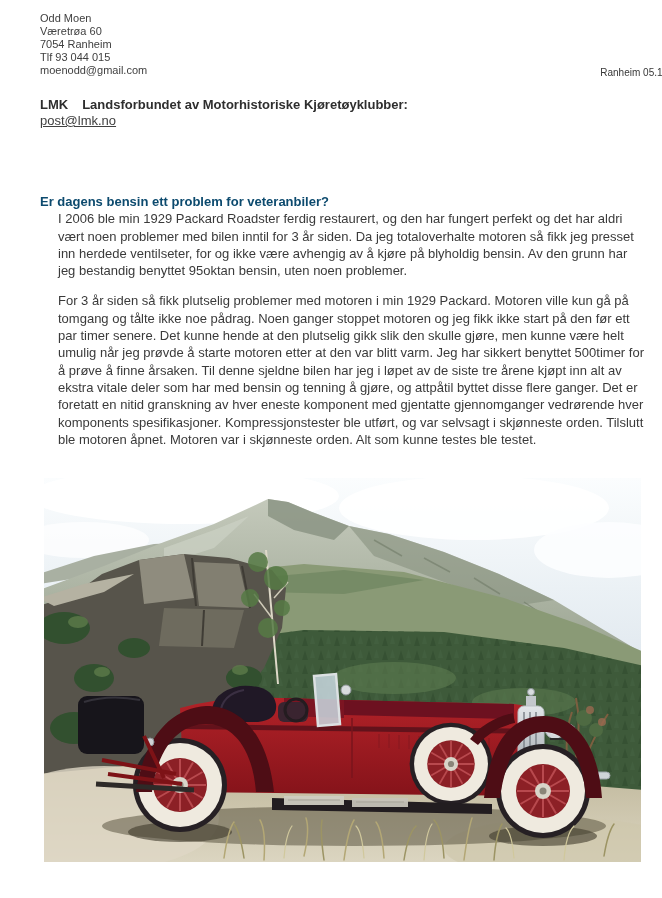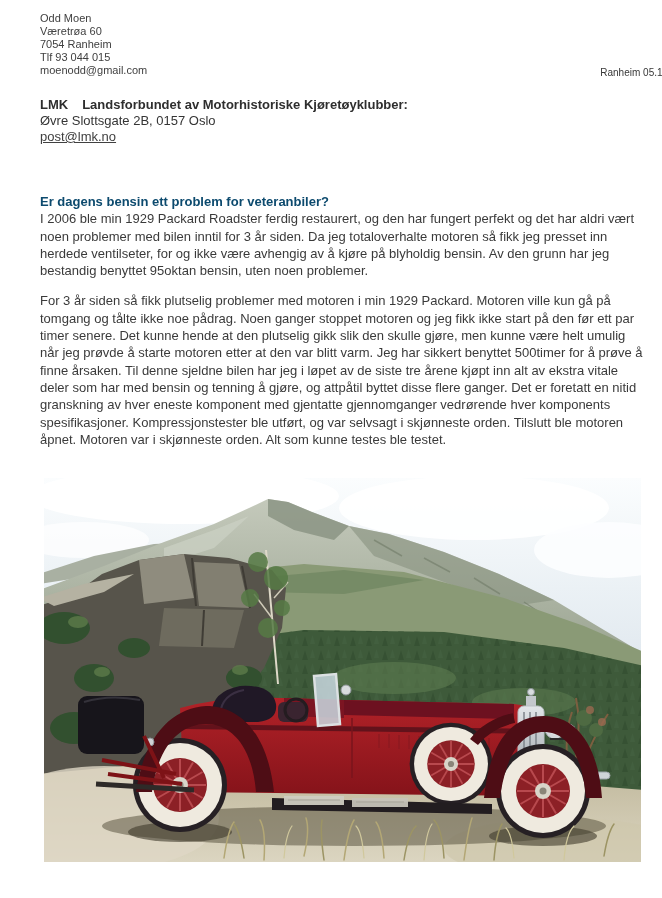--- a/index.html
+++ b/index.html
@@ -14,21 +14,21 @@
   }
   .sender{position:absolute;left:40px;top:12px;font-size:11px;line-height:13px;color:#404040;}
   .sender .email{}
   .dateline{position:absolute;top:67px;right:22px;font-size:10px;color:#373737;}
   .recipient{position:absolute;left:40px;top:97px;font-size:13px;line-height:16px;color:#353535;}
   .recipient .org{font-weight:bold;color:#2e2e2e;}
   .recipient .org .abbr{margin-right:14px;}
   .recipient a{color:#404040;text-decoration:underline;cursor:pointer;}
   .letter-body{position:absolute;left:40px;top:193px;width:604px;font-size:13px;line-height:17.3px;color:#3a3a3a;}
   .letter-body h1{font-size:13px;line-height:17.3px;margin:0;font-weight:bold;color:#0c4a6e;}
-  .letter-body p{margin:0 0 0 0;}
+  .letter-body p{margin:0 0 0 18px;}
   .letter-body p + p{margin-top:13px;}
   .photo{position:absolute;left:44px;top:478px;width:597px;height:384px;}
   .photo svg{display:block;}
 </style>
 </head>
 <body>
 
 <div class="page">
 
   <div class="sender">
@@ -38,21 +38,20 @@
     <div>Tlf 93 044 015</div>
     <div class="email">moenodd@gmail.com</div>
   </div>
 
   <div class="dateline">Ranheim 05.10.14</div>
 
   <div class="recipient">
     <div class="org">
       <span class="abbr">LMK</span><span>Landsforbundet av Motorhistoriske Kjøretøyklubber:</span>
     </div>
-    <div>Øvre Slottsgate 2B, 0157 Oslo</div>
     <div><a href="#">post@lmk.no</a></div>
   </div>
 
   <div class="letter-body">
     <h1>Er dagens bensin ett problem for veteranbiler?</h1>
     <p>I 2006 ble min 1929 Packard Roadster ferdig restaurert, og den har fungert perfekt og det har aldri vært noen problemer med bilen inntil for 3 år siden. Da jeg totaloverhalte motoren så fikk jeg presset inn herdede ventilseter, for og ikke være avhengig av å kjøre på blyholdig bensin. Av den grunn har jeg bestandig benyttet 95oktan bensin, uten noen problemer.</p>
     <p>For 3 år siden så fikk plutselig problemer med motoren i min 1929 Packard. Motoren ville kun gå på tomgang og tålte ikke noe pådrag. Noen ganger stoppet motoren og jeg fikk ikke start på den før ett par timer senere. Det kunne hende at den plutselig gikk slik den skulle gjøre, men kunne være helt umulig når jeg prøvde å starte motoren etter at den var blitt varm. Jeg har sikkert benyttet 500timer for å prøve å finne årsaken. Til denne sjeldne bilen har jeg i løpet av de siste tre årene kjøpt inn alt av ekstra vitale deler som har med bensin og tenning å gjøre, og attpåtil byttet disse flere ganger. Det er foretatt en nitid granskning av hver eneste komponent med gjentatte gjennomganger vedrørende hver komponents spesifikasjoner. Kompressjonstester ble utført, og var selvsagt i skjønneste orden. Tilslutt ble motoren åpnet. Motoren var i skjønneste orden. Alt som kunne testes ble testet.</p>
   </div>
 
   <div class="photo">

